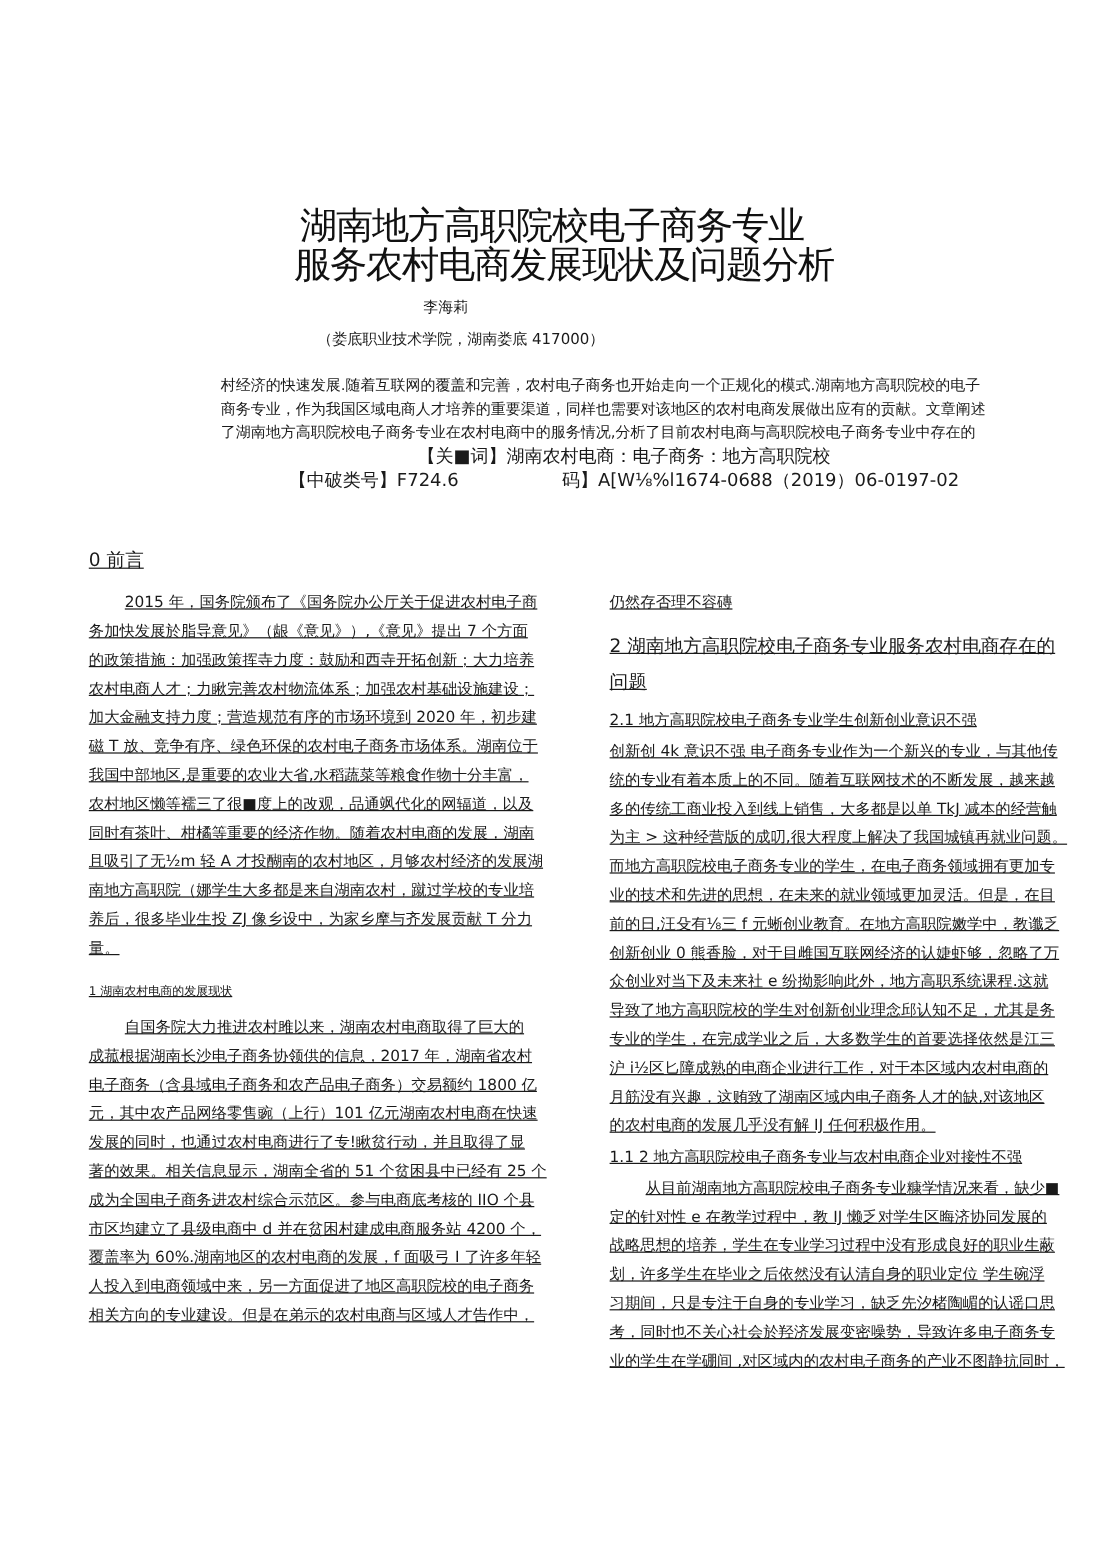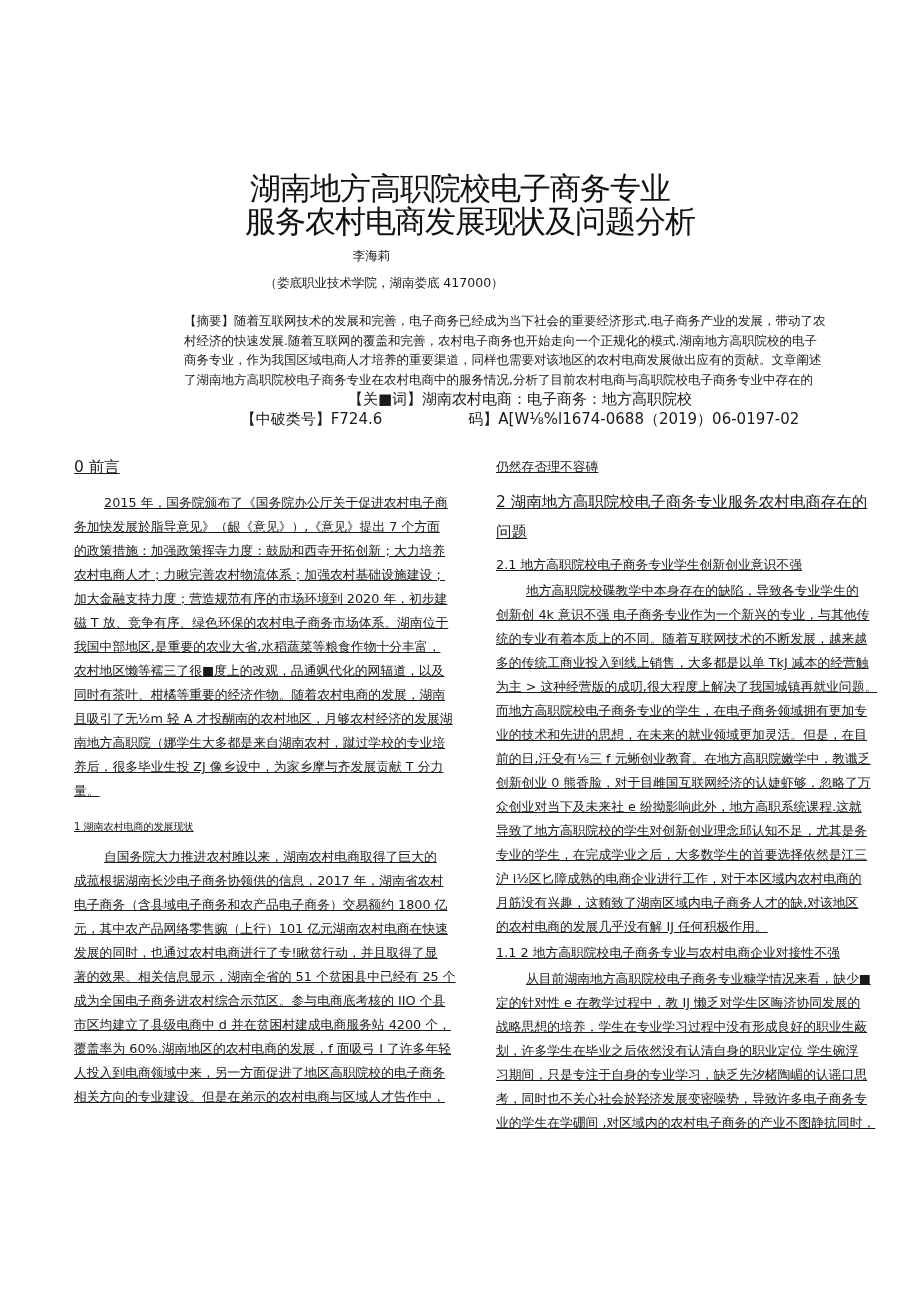--- a/index.html
+++ b/index.html
@@ -10,39 +10,38 @@
     .title.l1 { top: 172px; }
     .title.l2 { top: 205px; padding-left: 10px; }
     .author { position: absolute; top: 248px; left: 0; width: 743px; text-align: center; font-size: 12.5px; }
     .affil { position: absolute; top: 275px; left: 0; width: 768px; text-align: center; font-size: 12.5px; }
     .abstract { position: absolute; left: 184px; top: 311px; width: 672px; font-size: 12.5px; line-height: 19.5px; }
     .abs-line { display: block; white-space: nowrap; }
     .meta-line { display: block; white-space: nowrap; font-size: 15px; line-height: 20px; text-align: center; }
     .meta-gap { display: inline-block; width: 86px; }
     .col { position: absolute; top: 455px; font-size: 12.8px; line-height: 24px; text-decoration: underline; }
     .col.left { left: 74px; width: 385px; }
-    .col.right { left: 496px; width: 395px; }
+    .col.right { left: 508px; width: 395px; margin-top: 36px; }
     .line { display: block; white-space: nowrap; }
     .indent { padding-left: 30px; }
     .h1 { font-size: 15.5px; line-height: 24px; margin: 0 0 12px 0; }
     .h1-right { font-size: 15.5px; line-height: 30px; margin: 8px 0 6px 0; }
     .h2 { font-size: 10px; line-height: 24px; margin: 12px 0 6px 0; }
     .h3 { font-size: 12.8px; line-height: 24px; margin: 2px 0 2px 0; }
     .para { margin: 0; }
   </style>
 </head>
 <body>
 
 <div class="title l1">湖南地方高职院校电子商务专业</div>
 <div class="title l2">服务农村电商发展现状及问题分析</div>
 <div class="author">李海莉</div>
 <div class="affil">（娄底职业技术学院，湖南娄底 417000）</div>
 
 <div class="abstract">
-  <span class="abs-line">【摘要】随着互联网技术的发展和完善，电子商务已经成为当下社会的重要经济形式.电子商务产业的发展，带动了农</span>
   <span class="abs-line">村经济的快速发展.随着互联网的覆盖和完善，农村电子商务也开始走向一个正规化的模式.湖南地方高职院校的电子</span>
   <span class="abs-line">商务专业，作为我国区域电商人才培养的重要渠道，同样也需要对该地区的农村电商发展做出应有的贡献。文章阐述</span>
   <span class="abs-line">了湖南地方高职院校电子商务专业在农村电商中的服务情况,分析了目前农村电商与高职院校电子商务专业中存在的</span>
   <span class="meta-line">【关■词】湖南农村电商：电子商务：地方高职院校</span>
   <span class="meta-line"><span>【中破类号】F724.6</span><span class="meta-gap"></span><span>码】A[W⅛%l1674-0688（2019）06-0197-02</span></span>
 </div>
 
 <div class="col left">
   <div class="h1">0 前言</div>
   <div class="para">
@@ -77,21 +76,20 @@
 </div>
 
 <div class="col right">
   <span class="line">仍然存否理不容磚</span>
   <div class="h1-right">
     <span class="line">2 湖南地方高职院校电子商务专业服务农村电商存在的</span>
     <span class="line">问题</span>
   </div>
   <div class="h3">2.1 地方高职院校电子商务专业学生创新创业意识不强</div>
   <div class="para">
-    <span class="line indent">地方高职院校碟教学中本身存在的缺陷，导致各专业学生的</span>
     <span class="line">创新创 4k 意识不强 电子商务专业作为一个新兴的专业，与其他传</span>
     <span class="line">统的专业有着本质上的不同。随着互联网技术的不断发展，越来越</span>
     <span class="line">多的传统工商业投入到线上销售，大多都是以单 TkJ 减本的经营触</span>
     <span class="line">为主 &gt; 这种经营版的成叨,很大程度上解决了我国城镇再就业问题。</span>
     <span class="line">而地方高职院校电子商务专业的学生，在电子商务领域拥有更加专</span>
     <span class="line">业的技术和先进的思想，在未来的就业领域更加灵活。但是，在目</span>
     <span class="line">前的日,汪殳有⅛三 f 元蜥创业教育。在地方高职院嫩学中，教谶乏</span>
     <span class="line">创新创业 0 熊香脸，对于目雌国互联网经济的认婕虾够，忽略了万</span>
     <span class="line">众创业对当下及未来社 e 纷拗影响此外，地方高职系统课程.这就</span>
     <span class="line">导致了地方高职院校的学生对创新创业理念邱认知不足，尤其是务</span>

